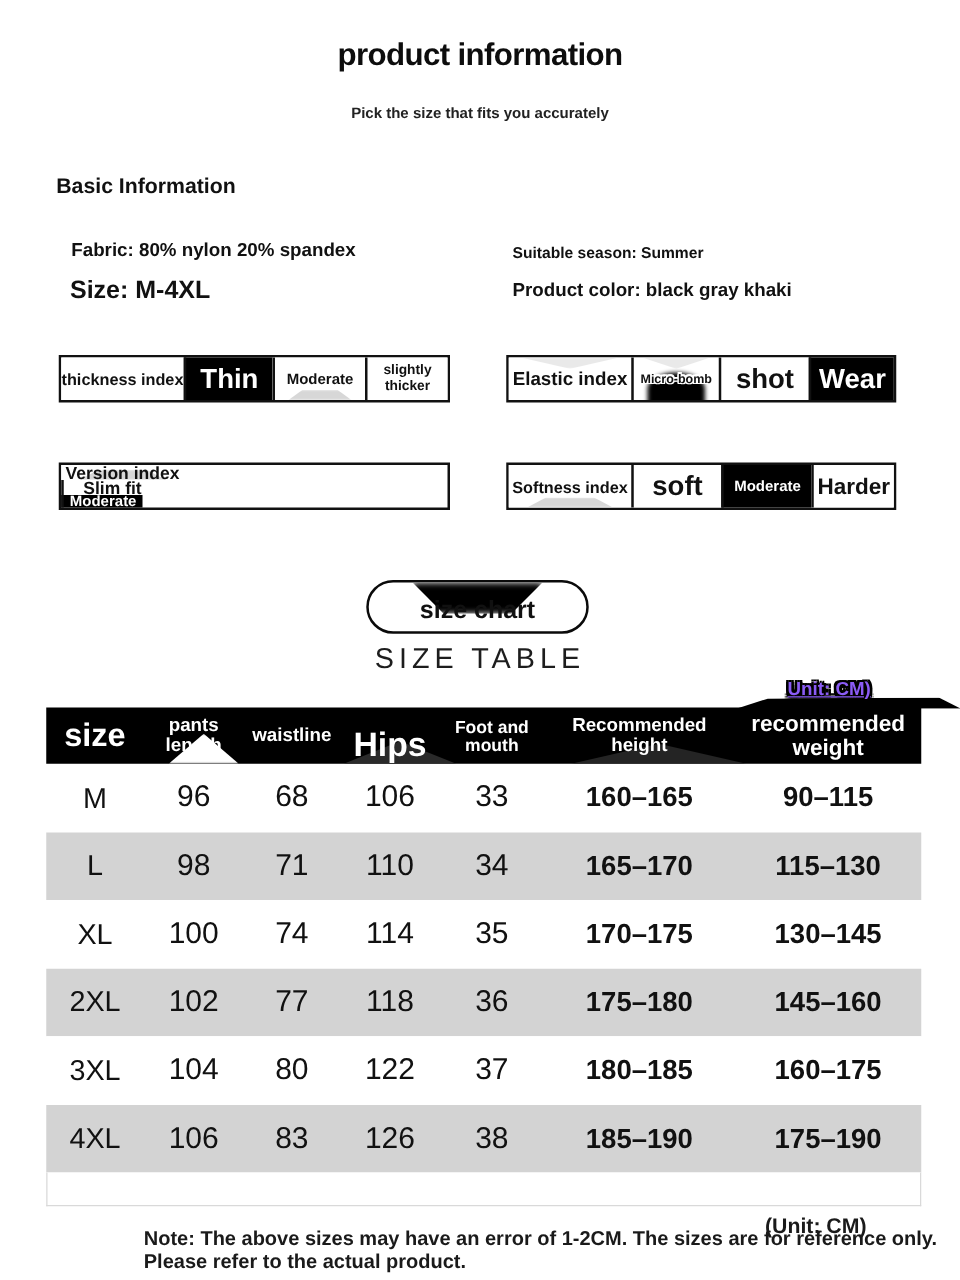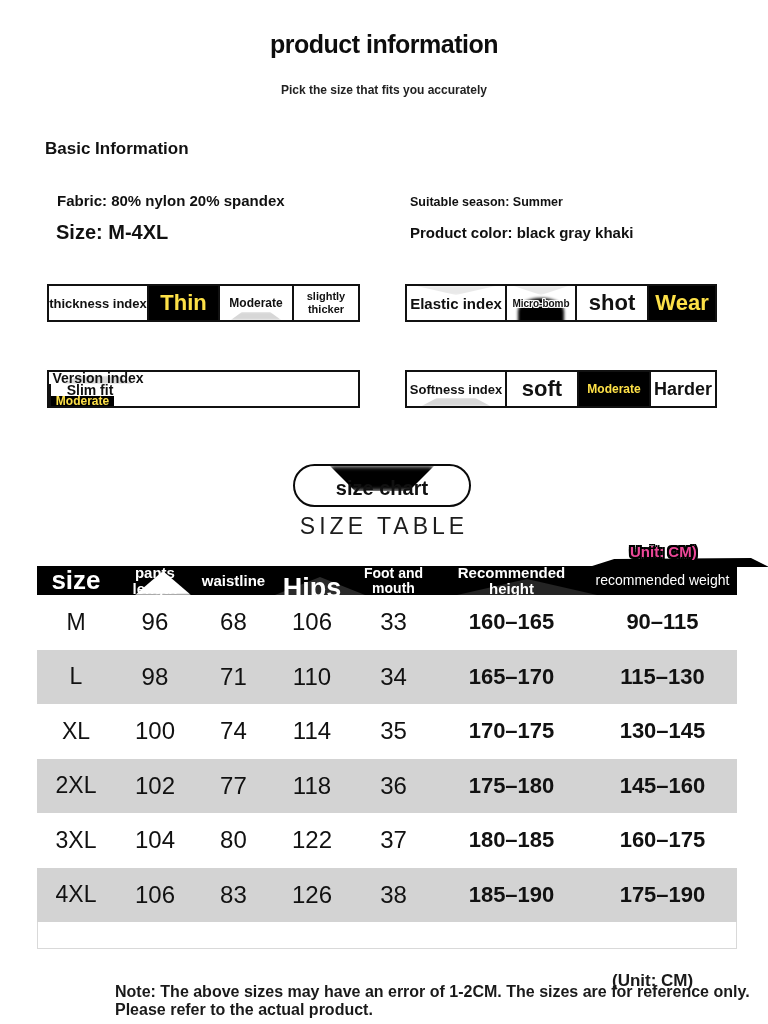--- a/index.html
+++ b/index.html
@@ -24,21 +24,21 @@
 
   
   .index-bar {
     display:flex; height:38px; border:2px solid #111; background:#fff;
   }
   .bar-cell {
     position:relative; display:flex; align-items:center; justify-content:center;
     text-align:center; background:#fff; overflow:hidden;
   }
   .bar-cell + .bar-cell { border-left:2px solid #111; }
-  .bar-cell.dark { background:#000; color:#fde047; }
+  .bar-cell.dark { background:#000; color:#ffffff; }
   .bar-cell > span { position:relative; z-index:2; }
 
   
   .smudge-bottom {
     position:absolute; bottom:0; left:50%; transform:translateX(-50%); z-index:1;
     width:70%; height:8px; background:#d7d7d7;
     clip-path:polygon(22% 0, 78% 0, 100% 100%, 0 100%);
     filter:blur(1px);
   }
   .vee-top {
@@ -52,44 +52,45 @@
     width:46px; height:26px; background:#000; border-radius:50% 50% 0 0;
     filter:blur(1.5px);
   }
   .pill-blob {
     position:absolute; top:0; left:50%; transform:translateX(-50%); z-index:1;
     width:104px; height:25px; background:#000;
     clip-path:polygon(0 0, 100% 0, 76% 100%, 24% 100%);
     filter:blur(2.5px);
   }
   .outline-text {
-    color:#ec4899; font-weight:700;
+    color:#8b5cf6; font-weight:700;
     text-shadow:-2px -2px 0 #000, 2px -2px 0 #000, -2px 2px 0 #000, 2px 2px 0 #000,
                 -2px 0 0 #000, 2px 0 0 #000, 0 -2px 0 #000, 0 2px 0 #000;
+    text-decoration:underline;
   }
   .halo-text {
     text-shadow:-1px -1px 0 #fff, 1px -1px 0 #fff, -1px 1px 0 #fff, 1px 1px 0 #fff,
                 0 1px 0 #fff, 0 -1px 0 #fff, 1px 0 0 #fff, -1px 0 0 #fff;
   }
 
   
   .size-chart-pill {
     left:293px; top:464px; width:178px; height:43px;
     border:2.5px solid #0a0a0a; border-radius:22px; background:#fff;
     display:flex; align-items:center; justify-content:center; overflow:hidden;
     cursor:pointer;
   }
   .size-chart-pill > span { position:relative; z-index:2; font-size:20px; font-weight:700; margin-top:6px; }
   .size-table-title { top:513px; font-size:23px; font-weight:500; letter-spacing:4px; color:#1d1d1d; }
   .unit-top { left:630px; top:543px; font-size:15px; z-index:3; }
 
   
   .size-table { left:37px; top:566px; width:700px; }
   .t-header {
-    position:relative; display:flex; height:29px; background:#000; color:#fff;
+    position:relative; display:flex; height:45px; background:#000; color:#fff;
     align-items:center; overflow:visible;
   }
   .t-header .h-cell { display:flex; align-items:center; justify-content:center; text-align:center; position:relative; z-index:2; line-height:1.05; }
   .t-row { display:flex; height:54.5px; align-items:center; background:#fff; }
   .t-row.alt { background:#d3d3d3; }
   .t-cell { display:flex; align-items:center; justify-content:center; text-align:center; }
   .c0 { width:11.14%; } .c1 { width:11.43%; } .c2 { width:11%; }
   .c3 { width:11.43%; } .c4 { width:11.86%; } .c5 { width:21.86%; } .c6 { width:21.28%; }
   .f-size  { font-size:23px; font-weight:500; }
   .f-num   { font-size:24px; font-weight:500; }
@@ -210,21 +211,21 @@
     <div class="hdr-bump-top"></div>
     <div class="hdr-tri-white"></div>
     <div class="hdr-tri-gray1"></div>
     <div class="hdr-tri-gray2"></div>
     <div class="h-cell c0" style="font-size:26px; font-weight:700;">size</div>
     <div class="h-cell c1" style="font-size:15px; font-weight:600;">pants length</div>
     <div class="h-cell c2" style="font-size:15px; font-weight:600;">waistline</div>
     <div class="h-cell c3" style="font-size:27px; font-weight:700;margin-top:16px;">Hips</div>
     <div class="h-cell c4" style="font-size:14px; font-weight:600; padding:0 10px;">Foot and mouth</div>
     <div class="h-cell c5" style="font-size:15px; font-weight:700;">Recommended height</div>
-    <div class="h-cell c6" style="font-size:14px; font-weight:400;">recommended weight</div>
+    <div class="h-cell c6" style="font-size:18px; font-weight:700;">recommended weight</div>
   </div>
 
   <div class="t-row">
     <div class="t-cell c0 f-size">M</div>
     <div class="t-cell c1 f-num">96</div>
     <div class="t-cell c2 f-num">68</div>
     <div class="t-cell c3 f-num">106</div>
     <div class="t-cell c4 f-num">33</div>
     <div class="t-cell c5 f-range">160–165</div>
     <div class="t-cell c6 f-range">90–115</div>

